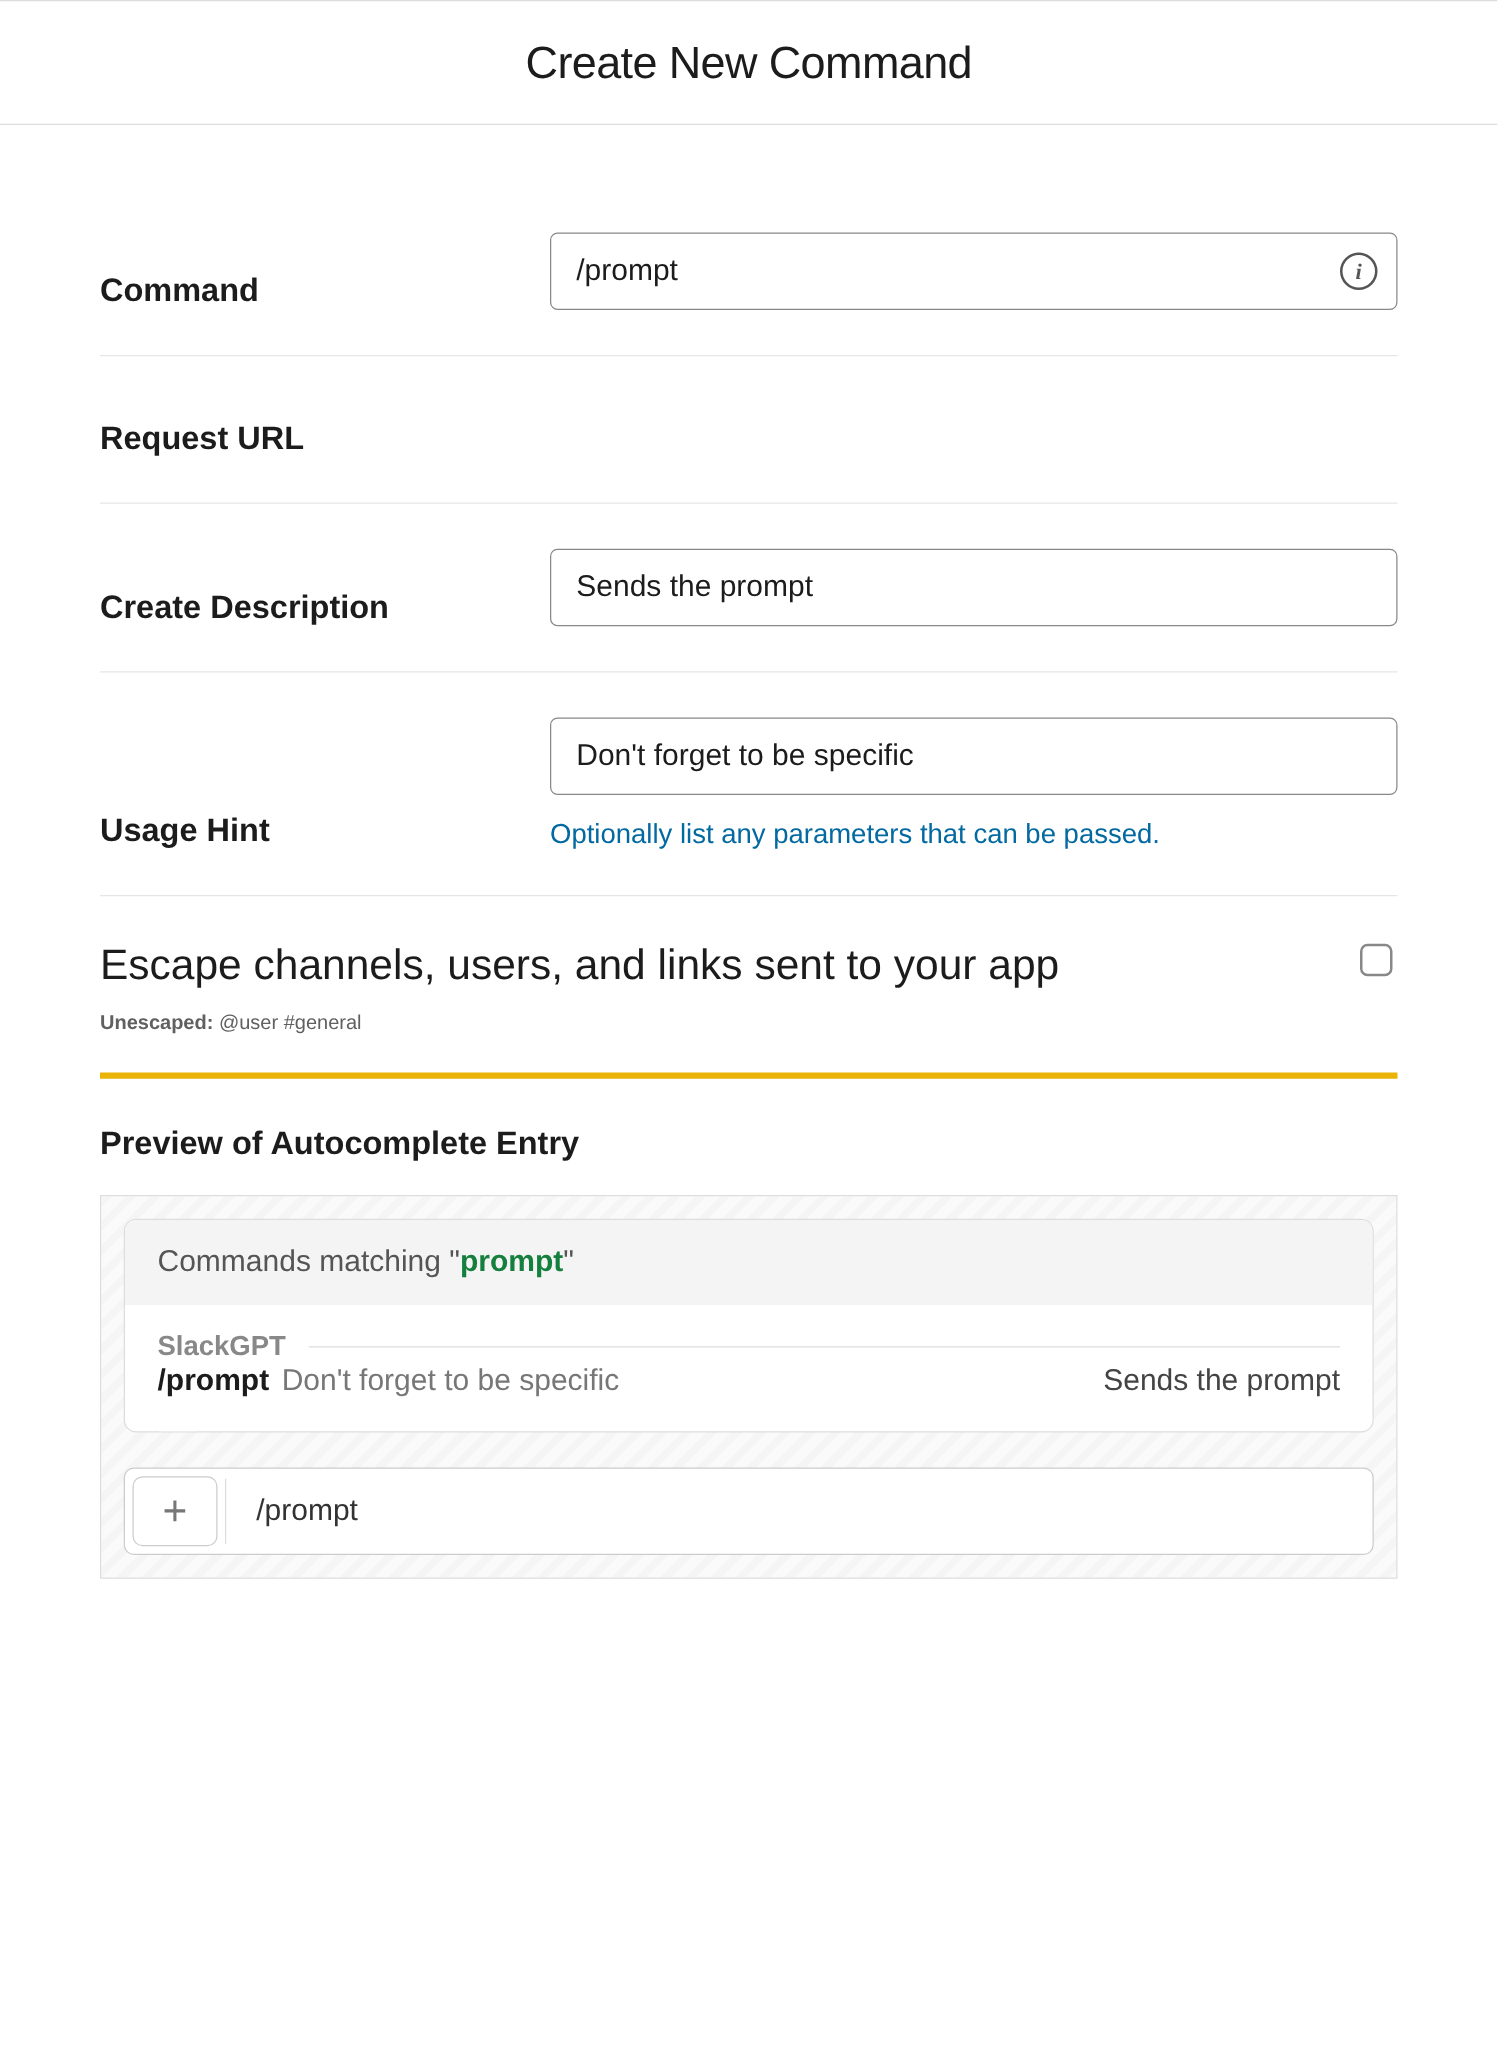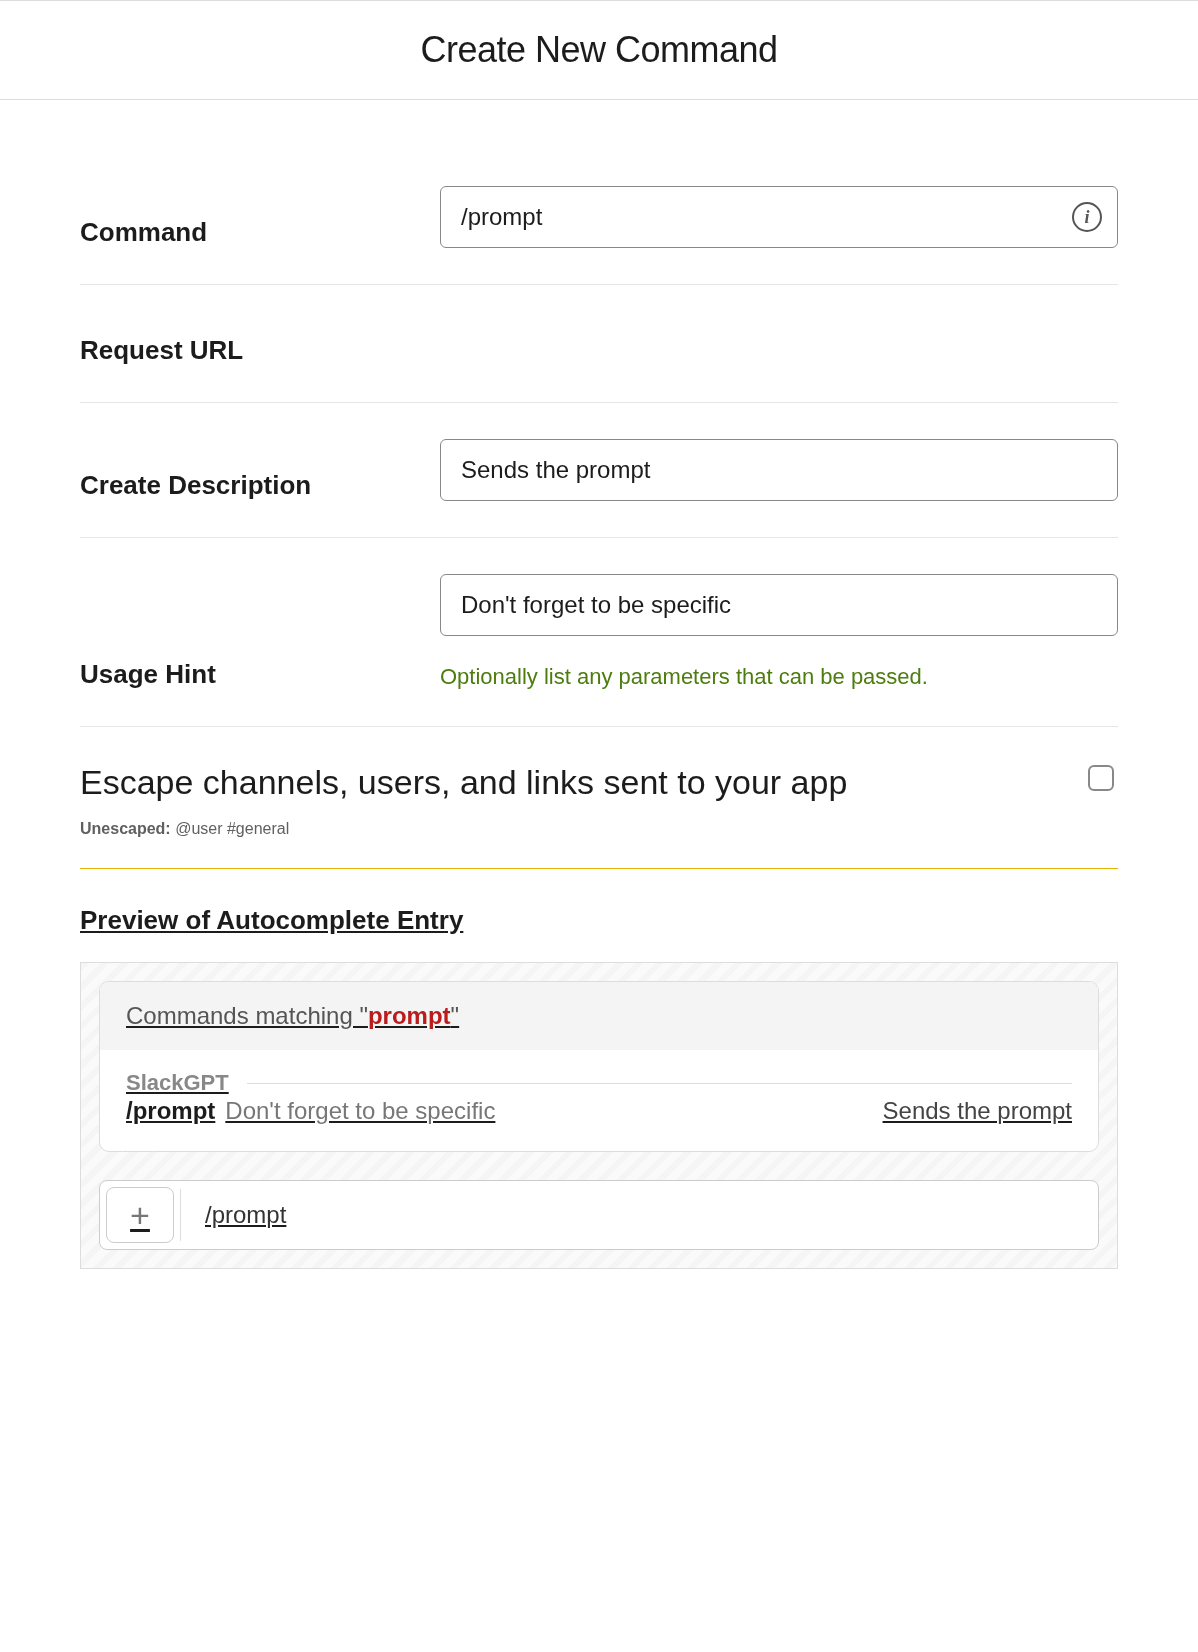--- a/index.html
+++ b/index.html
@@ -76,22 +76,22 @@
     .info-icon::after {
       content: "i";
       font-family: Georgia, serif;
       font-style: italic;
       font-weight: bold;
       font-size: 18px;
       color: #555;
     }
     .helper-text {
       font-size: 22px;
-      color: #4d7c0f;
-      margin-top: 28px;
+      color: #0369a1;
+      margin-top: 18px;
     }
     .escape-section {
       border-top: 1px solid #e6e6e6;
       padding: 36px 0 30px;
       position: relative;
     }
     .escape-label {
       font-size: 34px;
       font-weight: 400;
     }
@@ -108,23 +108,22 @@
       position: absolute;
       right: 4px;
       top: 38px;
       width: 26px;
       height: 26px;
       border: 2px solid #888;
       border-radius: 6px;
       background: #fff;
     }
     .preview-section {
-      border-top: 1px solid #eab308;
+      border-top: 5px solid #eab308;
       padding: 36px 0 60px;
-      text-decoration: underline;
     }
     .preview-title {
       font-size: 26px;
       font-weight: 800;
       margin-bottom: 26px;
     }
     .preview-area {
       border: 1px solid #ddd;
       background: repeating-linear-gradient(135deg, #f5f5f5 0px, #f5f5f5 6px, #fafafa 6px, #fafafa 14px);
       padding: 18px;
@@ -135,21 +134,21 @@
       border-radius: 10px;
       overflow: hidden;
       position: relative;
     }
     .ac-header {
       background: #f4f4f4;
       padding: 20px 26px;
       font-size: 24px;
       color: #555;
     }
-    .ac-header .q { font-weight: 800; color: #b91c1c; }
+    .ac-header .q { font-weight: 800; color: #15803d; }
     .ac-body { padding: 20px 26px 26px; }
     .ac-app-row {
       display: flex;
       align-items: center;
       margin-bottom: 1px;
     }
     .ac-app-name {
       font-size: 22px;
       font-weight: 700;
       color: #888;

